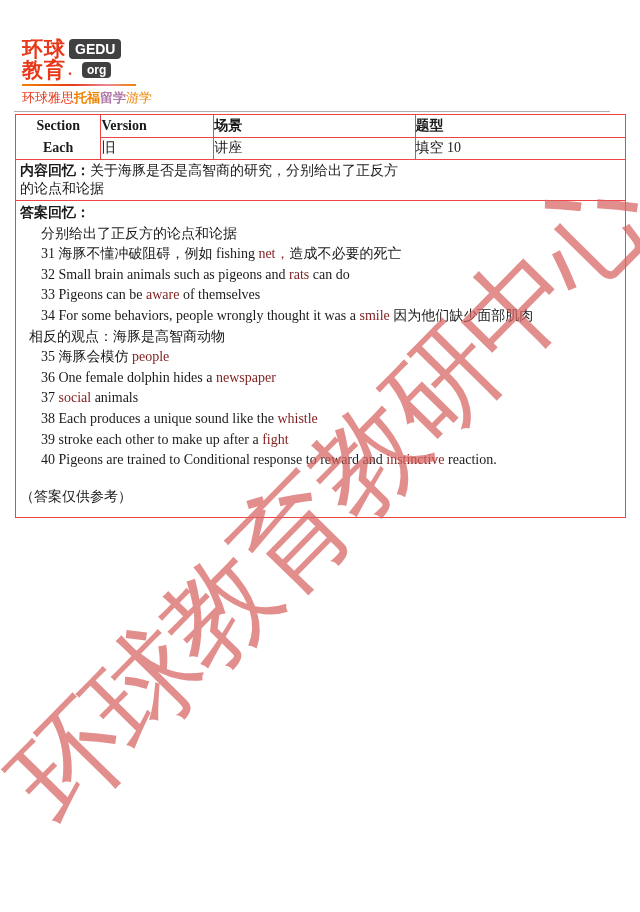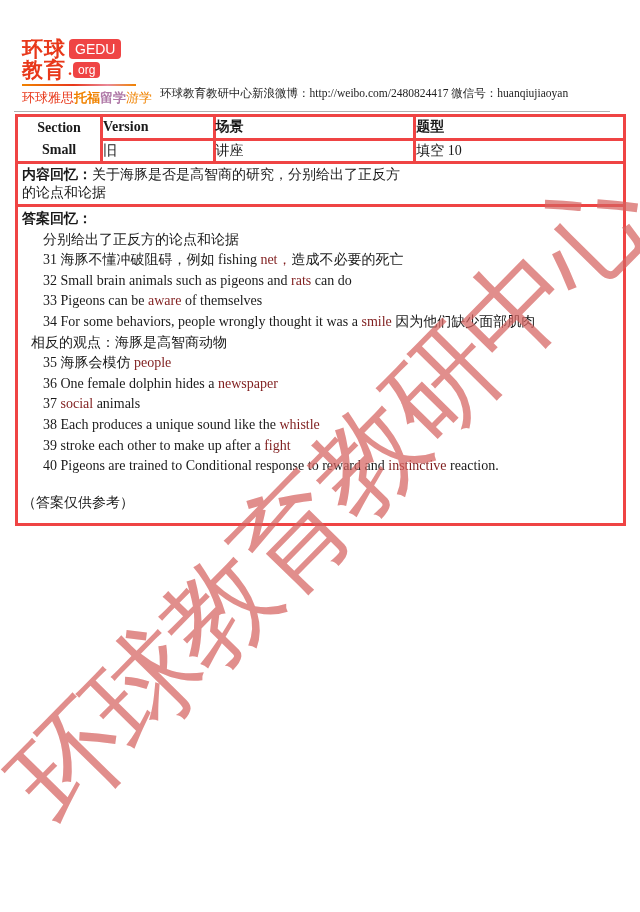--- a/index.html
+++ b/index.html
@@ -16,47 +16,47 @@
   
   .header { display: flex; align-items: flex-end; padding: 38px 16px 0 22px; }
   .logo { width: 118px; }
   .logo-row { display: flex; align-items: center; line-height: 1; }
   .logo-cn {
     font-family: "Liberation Sans", sans-serif;
     font-weight: bold; font-size: 21px; color: #e8381a; letter-spacing: 1px;
   }
   .badge {
     font-family: "Liberation Sans", sans-serif;
-    background: #ef4444; color: #ffffff; font-weight: normal;
+    background: #404040; color: #ffffff; font-weight: bold;
     border-radius: 4px; display: inline-block;
   }
   .badge-top { font-size: 14px; padding: 3px 6px; margin-left: 3px; }
   .badge-dot { color: #e8381a; font-weight: bold; font-size: 16px; margin-left: 2px; }
-  .badge-bottom { font-size: 12px; padding: 2px 5px; margin-left: 1px; }
+  .badge-bottom { font-size: 12px; padding: 2px 5px; margin-left: 10px; }
   .logo-divider {
     height: 2px; width: 114px; margin-top: 4px;
     background: linear-gradient(90deg, #f08300 0%, #e8381a 45%, #e98a9a 75%, #f08300 100%);
   }
   .logo-tagline {
     margin-top: 3px; font-size: 13px; font-family: "Liberation Sans", sans-serif;
     display: flex; gap: 0; white-space: nowrap;
   }
   .header-info {
     flex: 1; text-align: center; font-size: 11.5px; color: #222;
     padding: 0 40px 6px 20px; white-space: nowrap;
   }
   .header-rule { border: none; border-top: 1px solid #b0b0b0; margin: 4px 14px 0 14px; }
 
   
   table.recall {
     width: 611px; margin: 2px auto 0 15px;
     border-collapse: collapse; table-layout: fixed;
     font-size: 14px;
   }
-  table.recall td { border: 3px solid #ef4444; vertical-align: middle; }
+  table.recall td { border: 1px solid #ef4444; vertical-align: middle; }
   .col-section { width: 14%; }
   .col-version { width: 18.5%; }
   .col-scene   { width: 33%; }
   .col-type    { width: 34.5%; }
   .cell-center { text-align: left; height: 22px; }
   .bold { font-weight: bold; }
   .merged-cell div { text-align: center; line-height: 22px; font-weight: bold; }
   .content-cell { padding: 2px 4px; height: 22px; }
   .answer-cell { padding: 2px 12px 10px 4px; vertical-align: top; }
   .answer-line { line-height: 20.6px; }
@@ -92,37 +92,36 @@
         <span class="badge badge-bottom">org</span>
       </div>
       <div class="logo-divider"></div>
       <div class="logo-tagline">
           <span style="color: rgb(232, 56, 26);">环球雅思</span>
           <span style="color: rgb(240, 131, 0); font-weight: bold;">托福</span>
           <span style="color: rgb(176, 122, 168); font-weight: bold;">留学</span>
           <span style="color: rgb(240, 131, 0);">游学</span>
         </div>
     </div>
-    <div class="header-info">环球教育教研中心新浪微博：http://weibo.com/2480824417 微信号：huanqiujiaoyan</div>
   </div>
 
   <hr class="header-rule">
 
   <table class="recall">
     <colgroup>
       <col class="col-section">
         <col class="col-version">
         <col class="col-scene">
         <col class="col-type">
     </colgroup>
     <tbody>
         <tr>
       <td rowspan="2" class="merged-cell">
         <div>Section</div>
-        <div>Small</div>
+        <div>Each</div>
       </td>
       <td class="cell-center bold">Version</td>
       <td class="cell-center bold">场景</td>
       <td class="cell-center bold">题型</td>
     </tr>
     <tr>
       <td class="cell-center">旧</td>
       <td class="cell-center">讲座</td>
       <td class="cell-center">填空 10</td>
     </tr>

